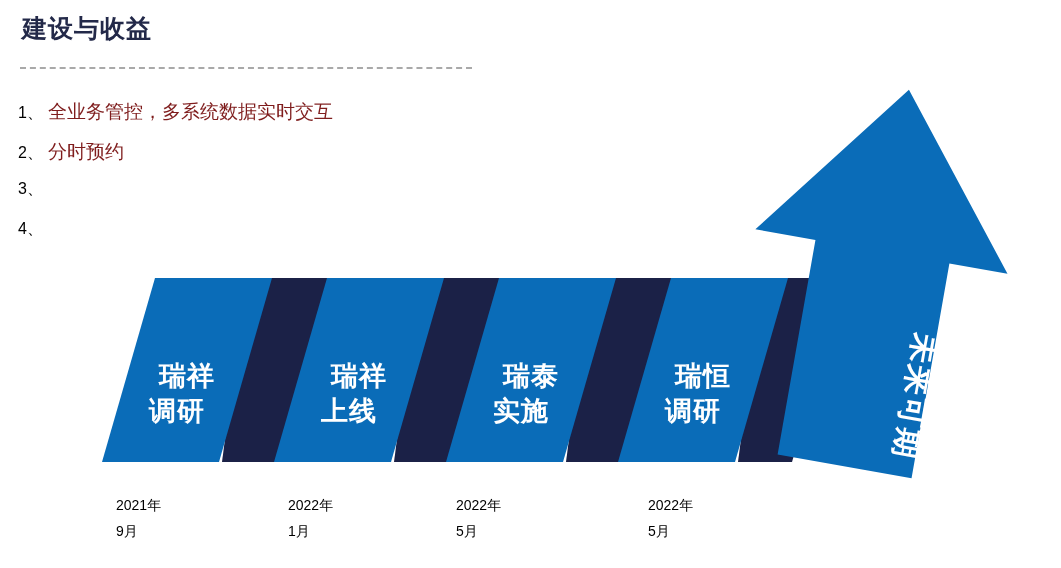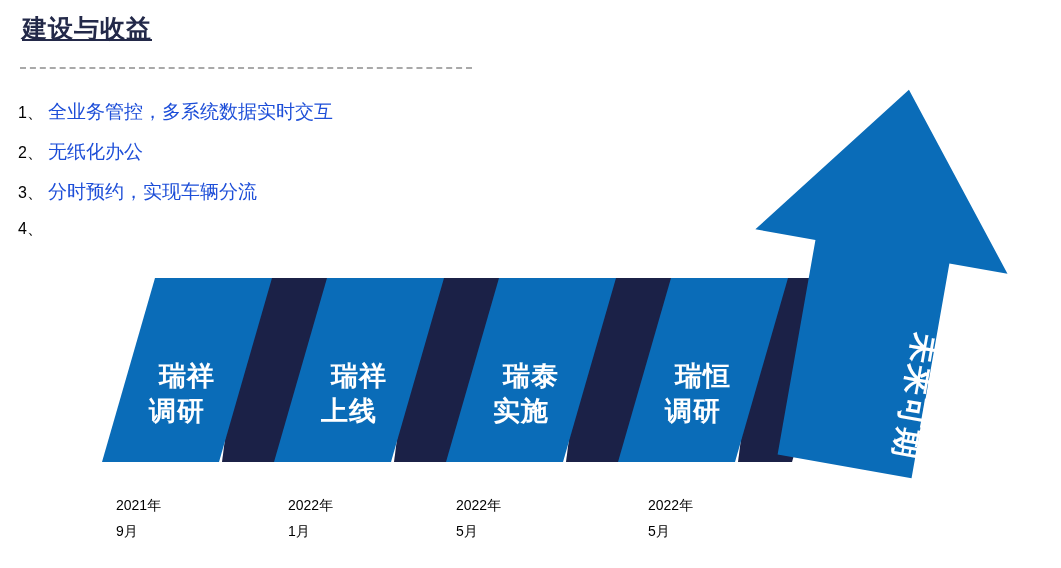--- a/index.html
+++ b/index.html
@@ -18,21 +18,20 @@
   
   #slide-title {
     position: absolute;
     left: 22px;
     top: 12px;
     font-size: 25px;
     font-weight: bold;
     color: #232949;
     letter-spacing: 1px;
     white-space: nowrap;
-    text-decoration: underline;
   }
   #title-underline {
     position: absolute;
     left: 20px;
     top: 67px;
     width: 452px;
     height: 0;
     border-top: 2px dashed #a9a9a9;
   }
 
@@ -51,21 +50,21 @@
     color: #000000;
     white-space: nowrap;
   }
   .bullet-index {
     font-size: 16px;
     color: #000;
     min-width: 30px;
   }
   .bullet-text {
     font-size: 19px;
-    color: #1d4ed8;
+    color: #7f1d1d;
   }
 
   
   #process-diagram {
     position: absolute;
     left: 0;
     top: 0;
     width: 1061px;
     height: 488px;
     pointer-events: none;
@@ -106,26 +105,25 @@
 
 <div id="bullet-list">
 
   <div class="bullet-row">
     <span class="bullet-index">1、</span>
     <span class="bullet-text">全业务管控，多系统数据实时交互</span>
   </div>
 
   <div class="bullet-row">
     <span class="bullet-index">2、</span>
-    <span class="bullet-text">无纸化办公</span>
+    <span class="bullet-text">分时预约</span>
   </div>
 
   <div class="bullet-row">
     <span class="bullet-index">3、</span>
-    <span class="bullet-text">分时预约，实现车辆分流</span>
   </div>
 
   <div class="bullet-row">
     <span class="bullet-index">4、</span>
   </div>
 
 </div>
 
 <div id="process-diagram">
   <svg width="1061" height="568" viewBox="0 0 1061 568" xmlns="http://www.w3.org/2000/svg">

